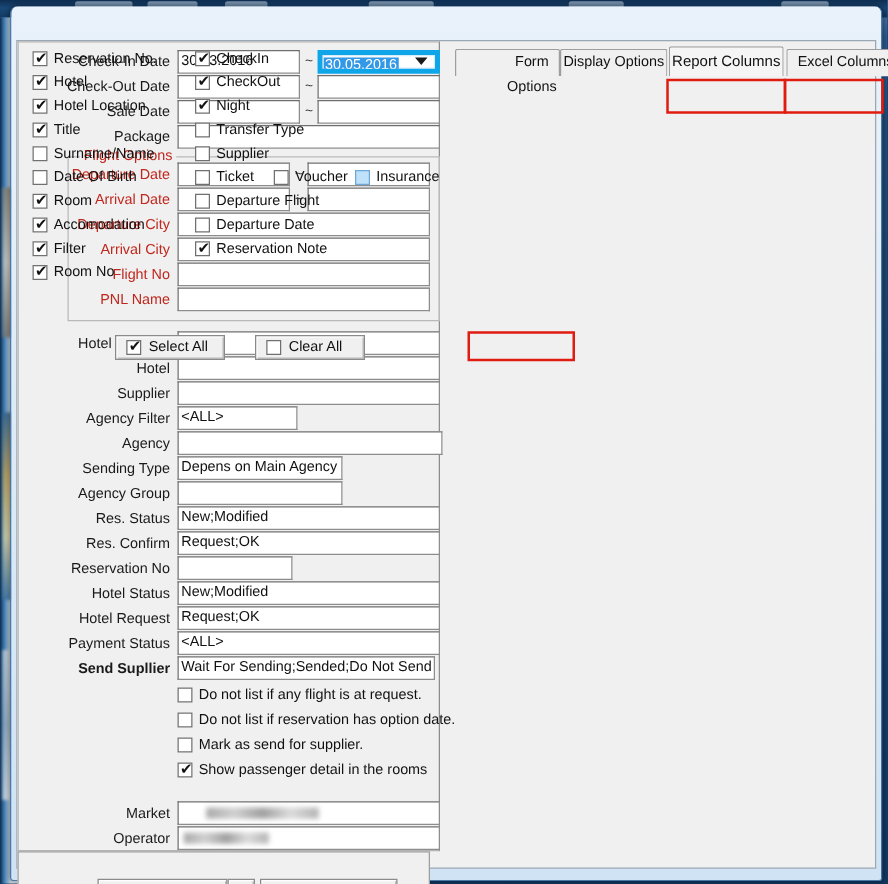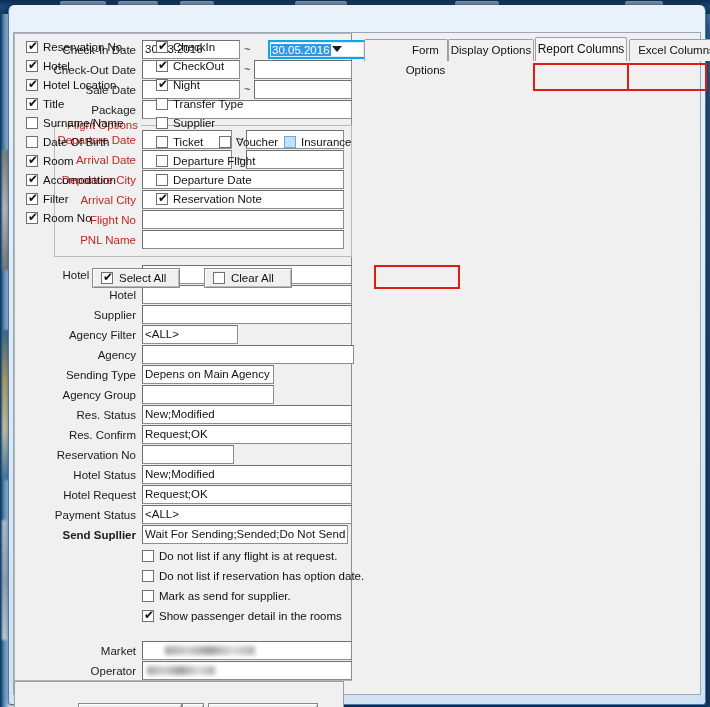--- a/index.html
+++ b/index.html
@@ -58,21 +58,21 @@
     white-space:nowrap;line-height:18px;}
   .lbl.red{color:#c0281e;}
   .fld{position:absolute;height:19px;background:#fff;box-sizing:border-box;
     border:1px solid #8d8d8d;border-top-color:#6f6f6f;border-left-color:#6f6f6f;
     font-size:11.5px;line-height:17px;padding-left:2px;color:#111;overflow:hidden;
     white-space:nowrap;}
   .tilde{position:absolute;font-size:11px;color:#333;line-height:19px;}
   .redact{position:absolute;height:9px;border-radius:1px;filter:blur(2px);
     background:linear-gradient(90deg,#9a9a9a,#c8c8c8,#8f8f8f,#d5d5d5,#a6a6a6);opacity:.85;}
   
-  .fld.focus{border:2px solid #0ea5e9;box-shadow:inset 0 0 0 1px #d6ecfb;margin-left:14px;}
+  .fld.focus{border:4px solid #0ea5e9;box-shadow:inset 0 0 0 1px #d6ecfb;}
   .sel-text{background:#3399e6;color:#fff;padding:0 1px;}
   .combo-arrow{position:absolute;width:0;height:0;border-left:5px solid transparent;
     border-right:5px solid transparent;border-top:6px solid #1a1a1a;}
   
   .group{position:absolute;border:1px solid #b9b9b9;box-sizing:border-box;}
   .group-title{position:absolute;background:#f0f0f0;padding:0 3px;font-size:11.5px;
     color:#c0281e;}
   
   .cb-row{position:absolute;display:flex;align-items:center;gap:5px;font-size:11.5px;color:#111;white-space:nowrap;}
   .cbox{width:12px;height:12px;background:#fff;border:1px solid #707070;

